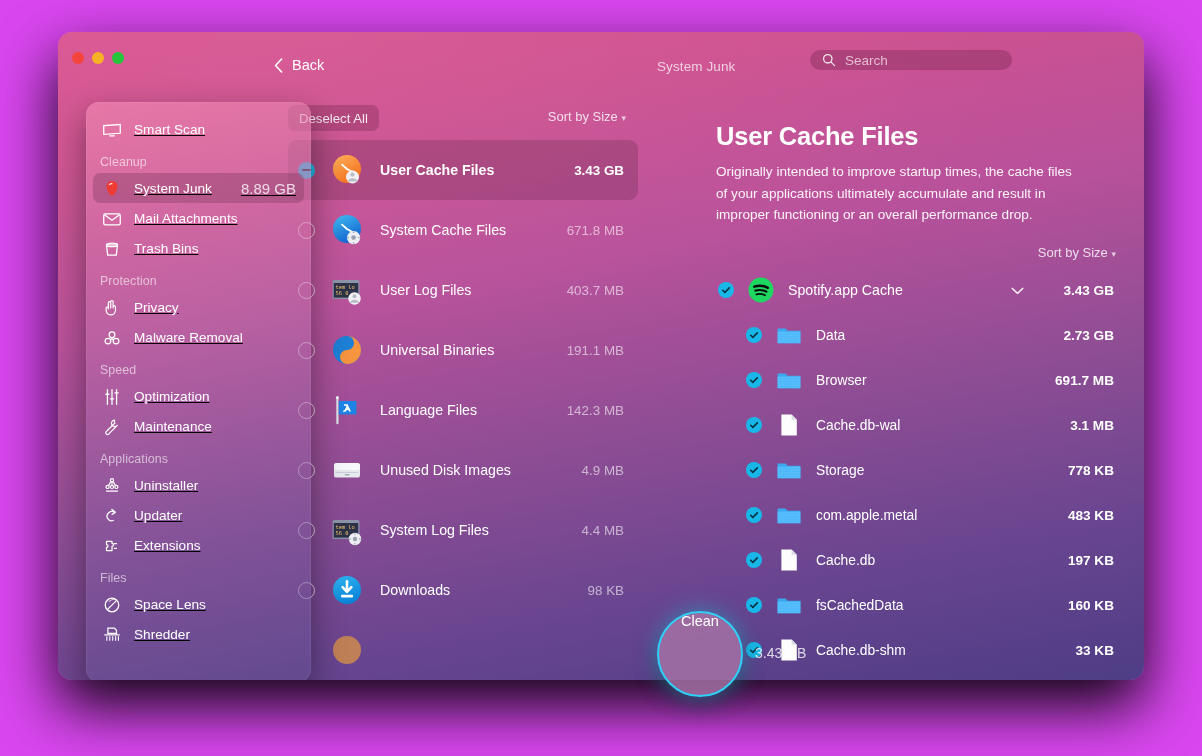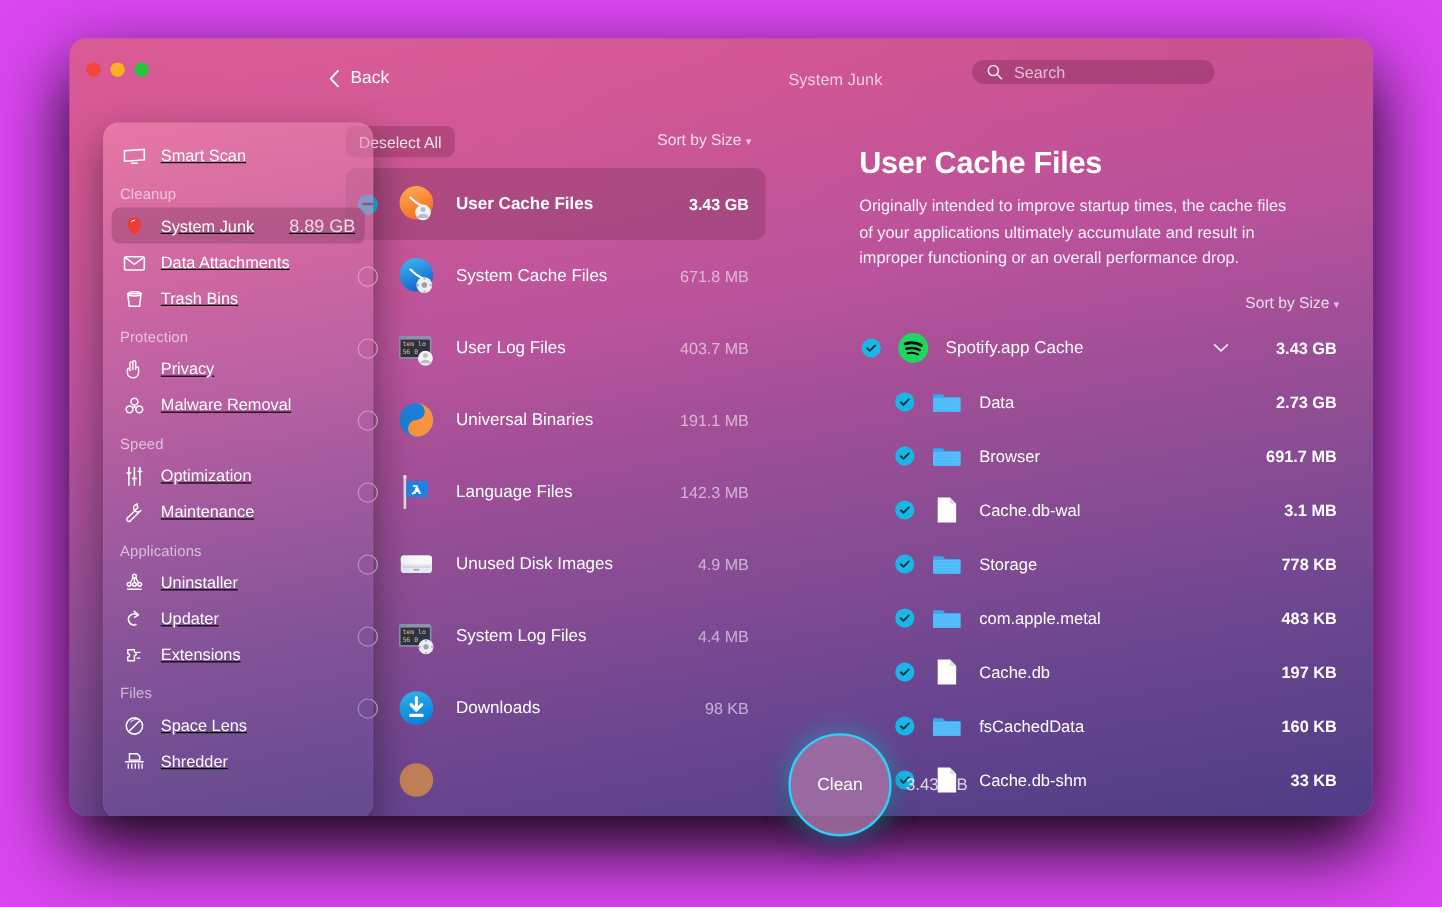--- a/index.html
+++ b/index.html
@@ -160,21 +160,21 @@
   .f-chev { margin-left: auto; margin-right: 16px; opacity: .85; }
   .f-size { color: #fff; font-size: 13.6px; font-weight: bold; min-width: 74px; text-align: right; }
   .frow.parent .f-lab { font-size: 14.2px; }
   .frow:not(.parent) .f-size { font-weight: bold; }
   #cleanbtn {
     position: absolute; left: 657px; top: 611px;
     width: 86px; height: 86px; border-radius: 50%;
     background: rgba(167,116,166,0.80);
     border: 2.5px solid #2ed0f5;
     box-shadow: 0 0 22px rgba(46,208,245,0.55), 0 8px 22px rgba(0,0,0,0.45);
-    display: flex; align-items: center; justify-content: center;
+    display: flex; align-items: flex-start; justify-content: center;
     color: #fff; font-size: 14.5px; cursor: pointer; z-index: 70;
   }
   #cleansize {
     position: absolute; left: 755px; top: 645px; z-index: 70;
     color: rgba(255,255,255,0.80); font-size: 14px;
   }
 </style>
 </head>
 <body>
 
@@ -528,21 +528,21 @@
               <path d="M9 7.4c1-1 2.4-1.4 3.6-1.2" stroke="#fff" stroke-width="1.2" fill="none" opacity=".85"></path>
             </svg></span>
          <span class="sb-lab">System Junk</span>
          <span class="sb-size">8.89 GB</span>
        </div>
         <div class="sb-item">
          <span class="sb-ico"><svg width="22" height="22" viewBox="0 0 24 24">
               <rect x="3" y="6.5" width="18" height="12" rx="1.6" fill="none" stroke="#fff" stroke-width="1.4"></rect>
               <path d="M3.8 7.4 12 13.4l8.2-6" fill="none" stroke="#fff" stroke-width="1.4"></path>
             </svg></span>
-         <span class="sb-lab">Data Attachments</span>
+         <span class="sb-lab">Mail Attachments</span>
 
        </div>
         <div class="sb-item">
          <span class="sb-ico"><svg width="22" height="22" viewBox="0 0 24 24">
               <path d="M6 7.5h12l-1.3 11.2H7.3z" fill="none" stroke="#fff" stroke-width="1.4"></path>
               <ellipse cx="12" cy="7.5" rx="6" ry="1.9" fill="none" stroke="#fff" stroke-width="1.4"></ellipse>
             </svg></span>
          <span class="sb-lab">Trash Bins</span>
 
        </div>

